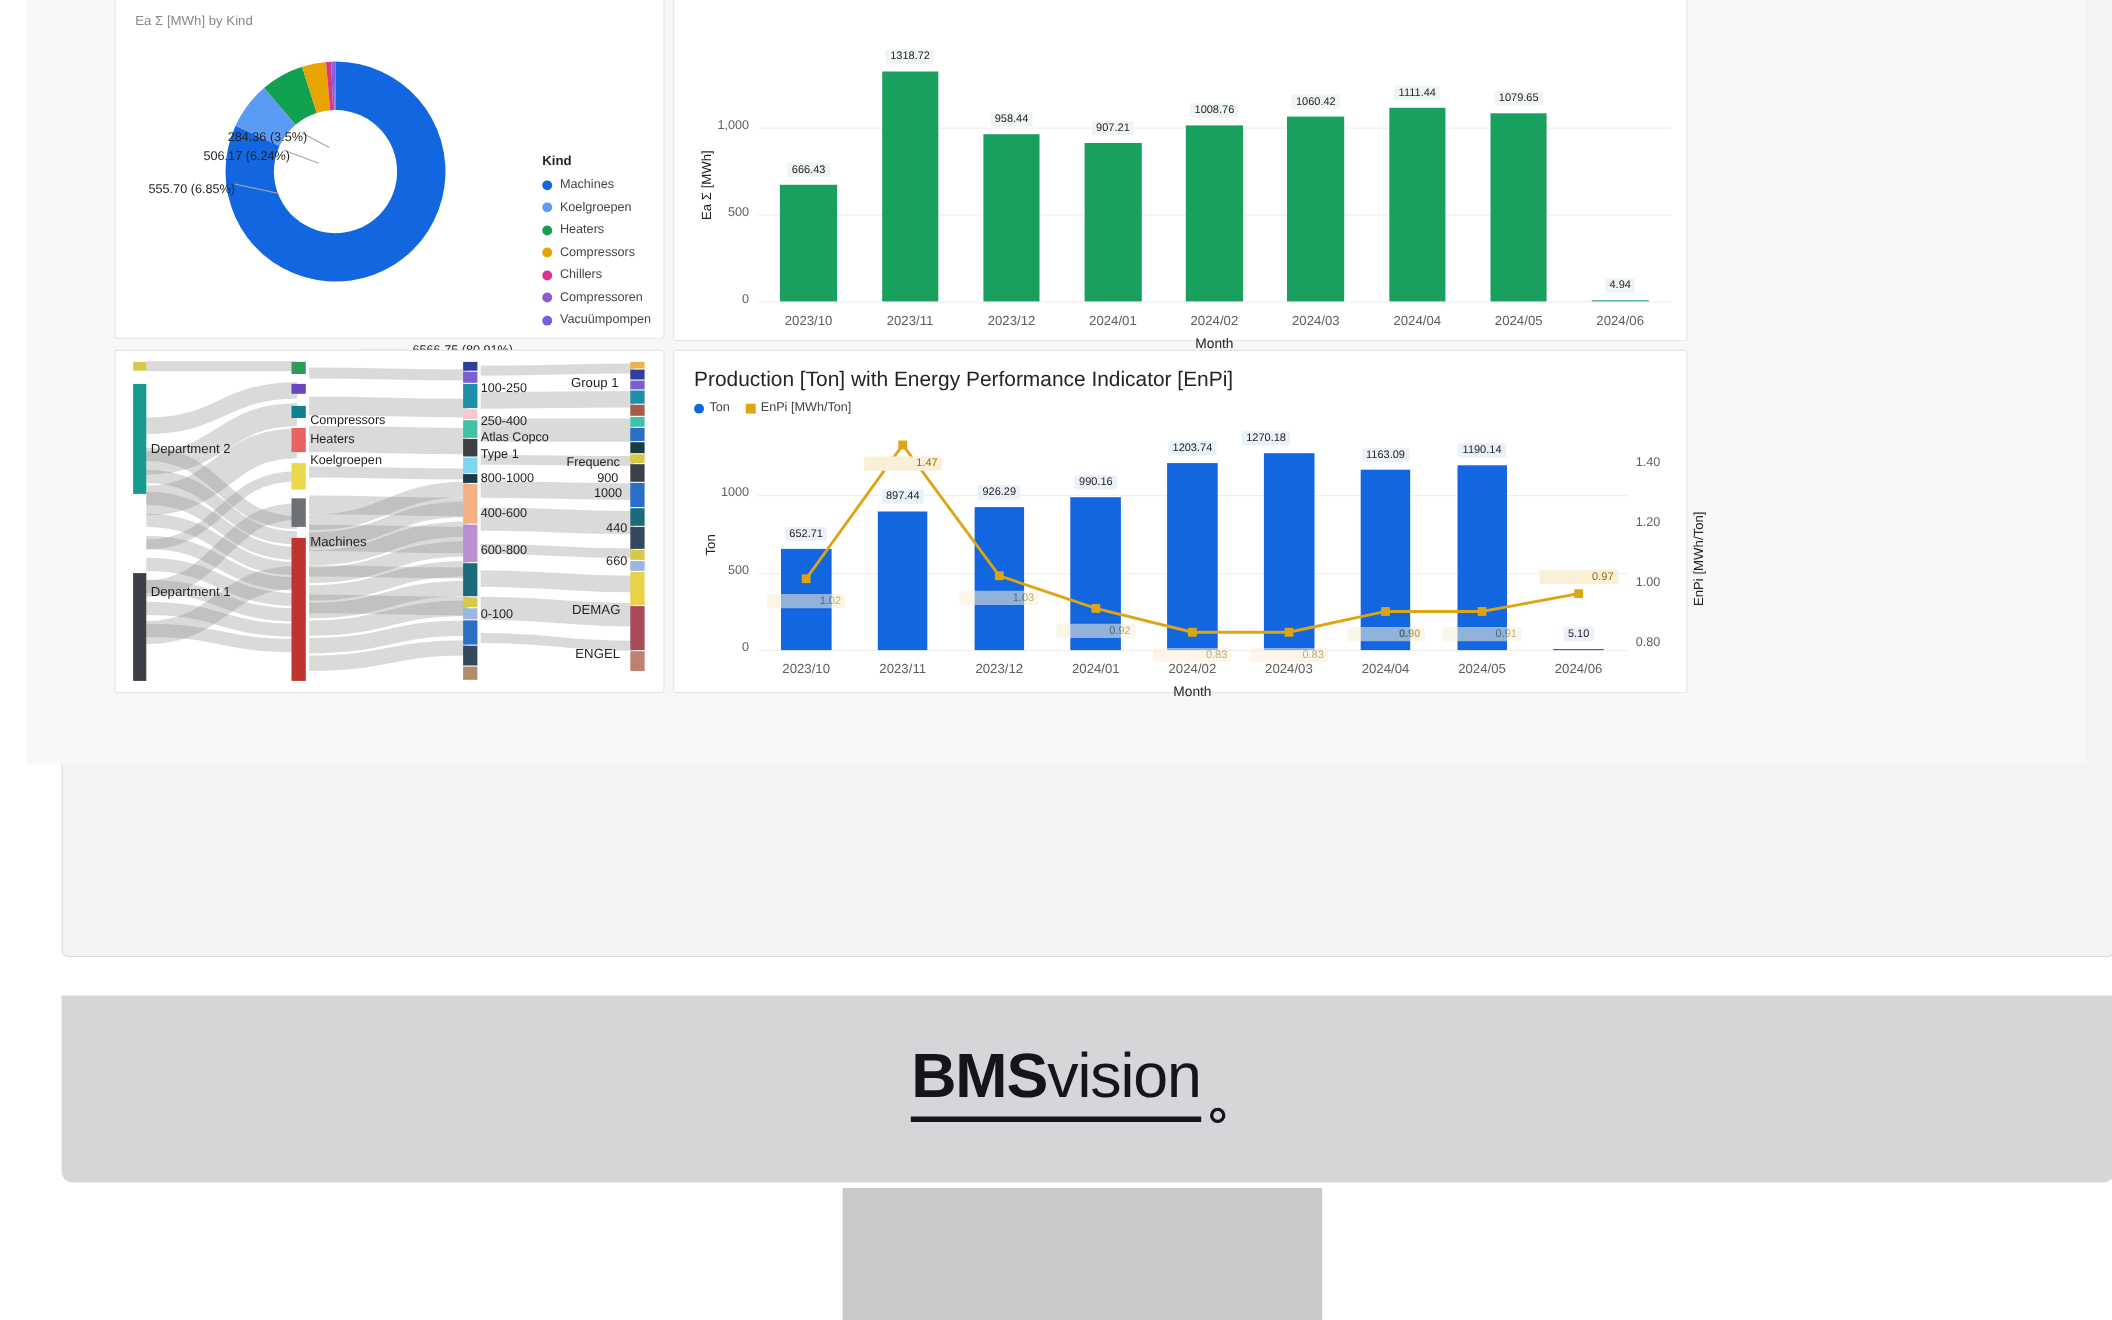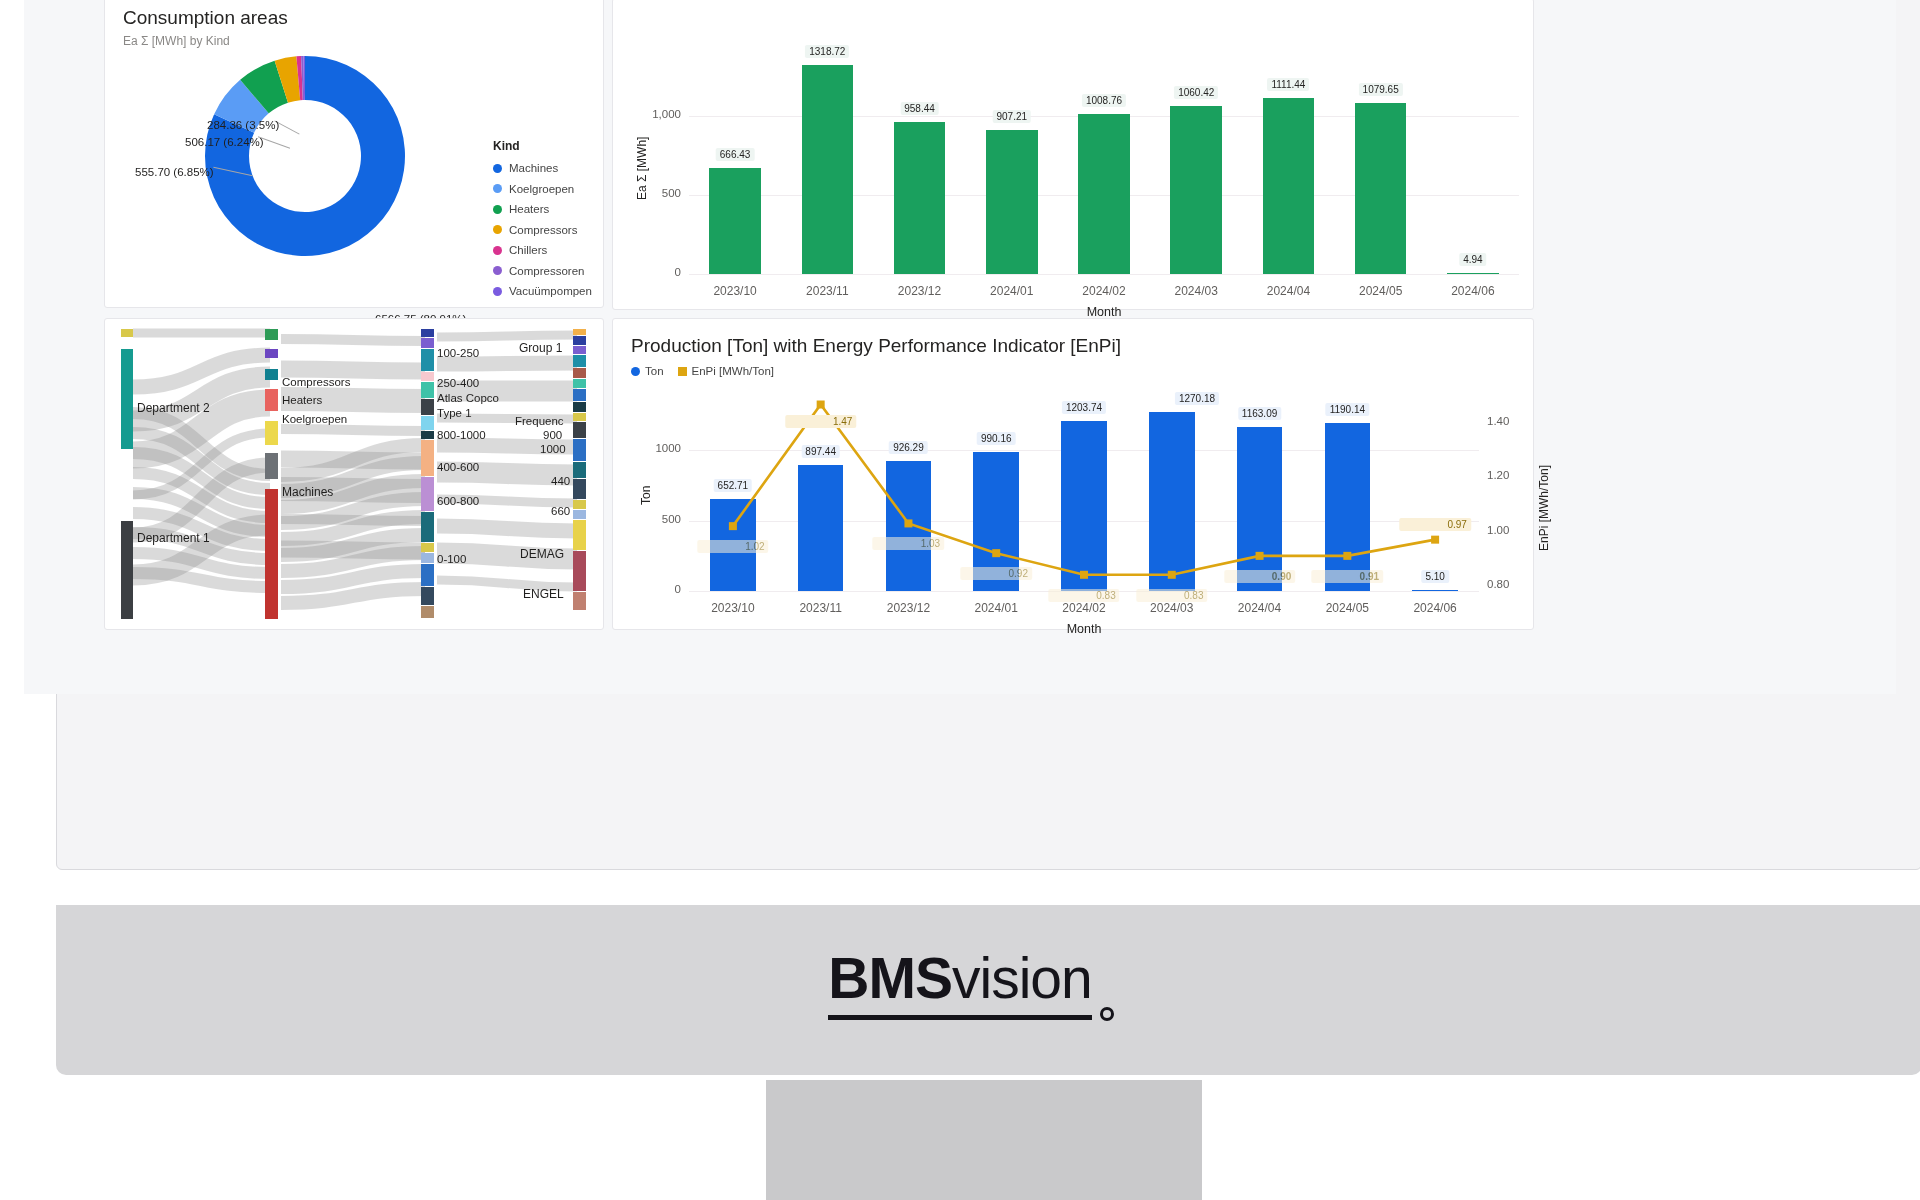--- a/index.html
+++ b/index.html
@@ -116,21 +116,20 @@
   <span class="logo-text">
     <span>BMS</span><span class="thin">vision</span>
     <span class="logo-dot"></span>
   </span>
 </div>
 
 <div id="screen-inner">
 
   <div class="card" id="card-donut">
     <div class="card-head">
-      <div class="card-title">Consumption areas</div>
       <div class="card-sub">Ea Σ [MWh] by Kind</div>
     </div>
 
     <div id="donut-wrap">
       <svg id="donut-svg" width="210" height="210" viewBox="0 0 210 210">
         <g id="donut-slices" transform="translate(105,105)">
             <path d="M 6.123233995736766e-15 -100 A 100 100 0 1 1 -90.88190024167572 -41.71906289050728 L -50.893864135338404 -23.36267521868408 A 56 56 0 1 0 3.429011037612589e-15 -56 Z" fill="#1266e0"></path>
             <path d="M -90.88190024167572 -41.71906289050728 A 100 100 0 0 1 -64.82232839333595 -76.14503097160387 L -36.30050390026813 -42.641217344098166 A 56 56 0 0 0 -50.893864135338404 -23.36267521868408 Z" fill="#5a9cf5"></path>
             <path d="M -64.82232839333595 -76.14503097160387 A 100 100 0 0 1 -30.39560773783958 -95.26860464102215 L -17.021540333190167 -53.350418598972404 A 56 56 0 0 0 -36.30050390026813 -42.641217344098166 Z" fill="#11a050"></path>
             <path d="M -30.39560773783958 -95.26860464102215 A 100 100 0 0 1 -8.603983070483217 -99.62916980143335 L -4.818230519470601 -55.79233508880267 A 56 56 0 0 0 -17.021540333190167 -53.350418598972404 Z" fill="#e8a400"></path>
@@ -378,21 +377,21 @@
         <div class="bar" style="left: 272.622px; top: 141.537px; width: 45.6444px; height: 130.463px; background: rgb(18, 102, 224);"></div>
         <div class="bar-lbl blue" style="left: 295.444px; top: 121.537px; transform: translateX(-50%);">926.29</div>
         <div class="xtick" style="left: 247.444px; top: 282px; width: 96px;">2023/12</div>
         <div class="bar" style="left: 360.4px; top: 132.541px; width: 45.6444px; height: 139.459px; background: rgb(18, 102, 224);"></div>
         <div class="bar-lbl blue" style="left: 383.222px; top: 112.541px; transform: translateX(-50%);">990.16</div>
         <div class="xtick" style="left: 335.222px; top: 282px; width: 96px;">2024/01</div>
         <div class="bar" style="left: 448.178px; top: 102.459px; width: 45.6444px; height: 169.541px; background: rgb(18, 102, 224);"></div>
         <div class="bar-lbl blue" style="left: 471px; top: 82.4592px; transform: translateX(-50%);">1203.74</div>
         <div class="xtick" style="left: 423px; top: 282px; width: 96px;">2024/02</div>
         <div class="bar" style="left: 535.956px; top: 93.1014px; width: 45.6444px; height: 178.899px; background: rgb(18, 102, 224);"></div>
-        <div class="bar-lbl blue" style="left: 584px; top: 73.1014px; transform: translateX(-50%);">1270.18</div>
+        <div class="bar-lbl blue" style="left: 538px; top: 73.1014px; transform: translateX(-50%);">1270.18</div>
         <div class="xtick" style="left: 510.778px; top: 282px; width: 96px;">2024/03</div>
         <div class="bar" style="left: 623.733px; top: 108.185px; width: 45.6444px; height: 163.815px; background: rgb(18, 102, 224);"></div>
         <div class="bar-lbl blue" style="left: 646.556px; top: 88.1845px; transform: translateX(-50%);">1163.09</div>
         <div class="xtick" style="left: 598.556px; top: 282px; width: 96px;">2024/04</div>
         <div class="bar" style="left: 711.511px; top: 104.375px; width: 45.6444px; height: 167.625px; background: rgb(18, 102, 224);"></div>
         <div class="bar-lbl blue" style="left: 734.333px; top: 84.3746px; transform: translateX(-50%);">1190.14</div>
         <div class="xtick" style="left: 686.333px; top: 282px; width: 96px;">2024/05</div>
         <div class="bar" style="left: 799.289px; top: 270.5px; width: 45.6444px; height: 1.5px; background: rgb(18, 102, 224);"></div>
         <div class="bar-lbl blue" style="left: 822.111px; top: 250.5px; transform: translateX(-50%);">5.10</div>
         <div class="xtick" style="left: 774.111px; top: 282px; width: 96px;">2024/06</div>
@@ -408,21 +407,21 @@
           <rect x="730.3333333333333" y="232.86486486486487" width="8" height="8" fill="#dda511"></rect>
           <rect x="818.1111111111111" y="216.64864864864865" width="8" height="8" fill="#dda511"></rect>
         </svg>
         <div class="bar-lbl gold" style="left: 119.889px; top: 221.135px; transform: translateX(-50%); opacity: 0.55;">1.02</div>
         <div class="bar-lbl gold" style="left: 207.667px; top: 95.5135px; transform: translateX(-50%); opacity: 1;">1.47</div>
         <div class="bar-lbl gold" style="left: 295.444px; top: 218.432px; transform: translateX(-50%); opacity: 0.55;">1.03</div>
         <div class="bar-lbl gold" style="left: 383.222px; top: 248.162px; transform: translateX(-50%); opacity: 0.55;">0.92</div>
         <div class="bar-lbl gold" style="left: 471px; top: 269.784px; transform: translateX(-50%); opacity: 0.55;">0.83</div>
         <div class="bar-lbl gold" style="left: 558.778px; top: 269.784px; transform: translateX(-50%); opacity: 0.55;">0.83</div>
         <div class="bar-lbl gold" style="left: 646.556px; top: 250.865px; transform: translateX(-50%); opacity: 0.55; font-weight: bold;">0.90</div>
-        <div class="bar-lbl gold" style="left: 734.333px; top: 250.865px; transform: translateX(-50%); opacity: 0.55; font-weight: bold;">0.91</div>
+        <div class="bar-lbl gold" style="left: 734.333px; top: 250.865px; transform: translateX(-50%); opacity: 0.55;">0.91</div>
         <div class="bar-lbl gold" style="left: 822.111px; top: 198.649px; transform: translateX(-50%); opacity: 1;">0.97</div>
         <div class="axis-title-y" style="left: 26px; top: 186px;">Ton</div>
         <div class="axis-title-y" style="left: 924px; top: 232px;">EnPi [MWh/Ton]</div>
         <div class="axis-title-x" style="left: 441px; top: 303px; width: 60px; text-align: center;">Month</div>
       </div>
   </div>
 
 </div>
 
 </body></html>

